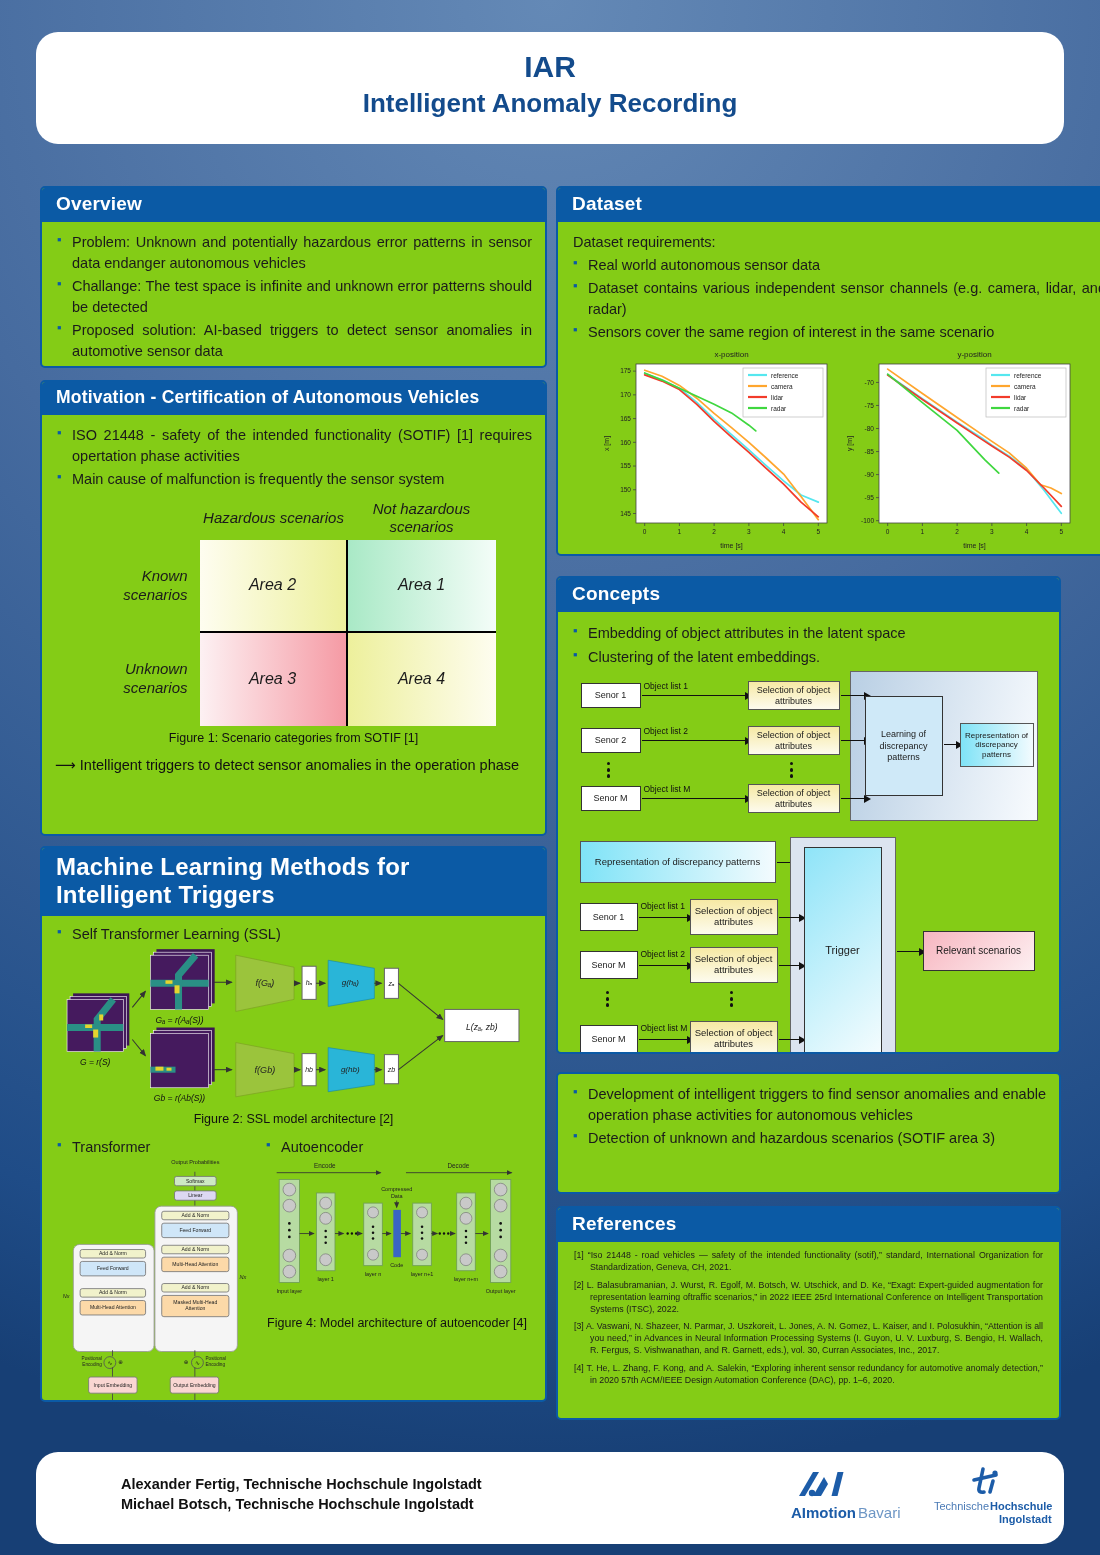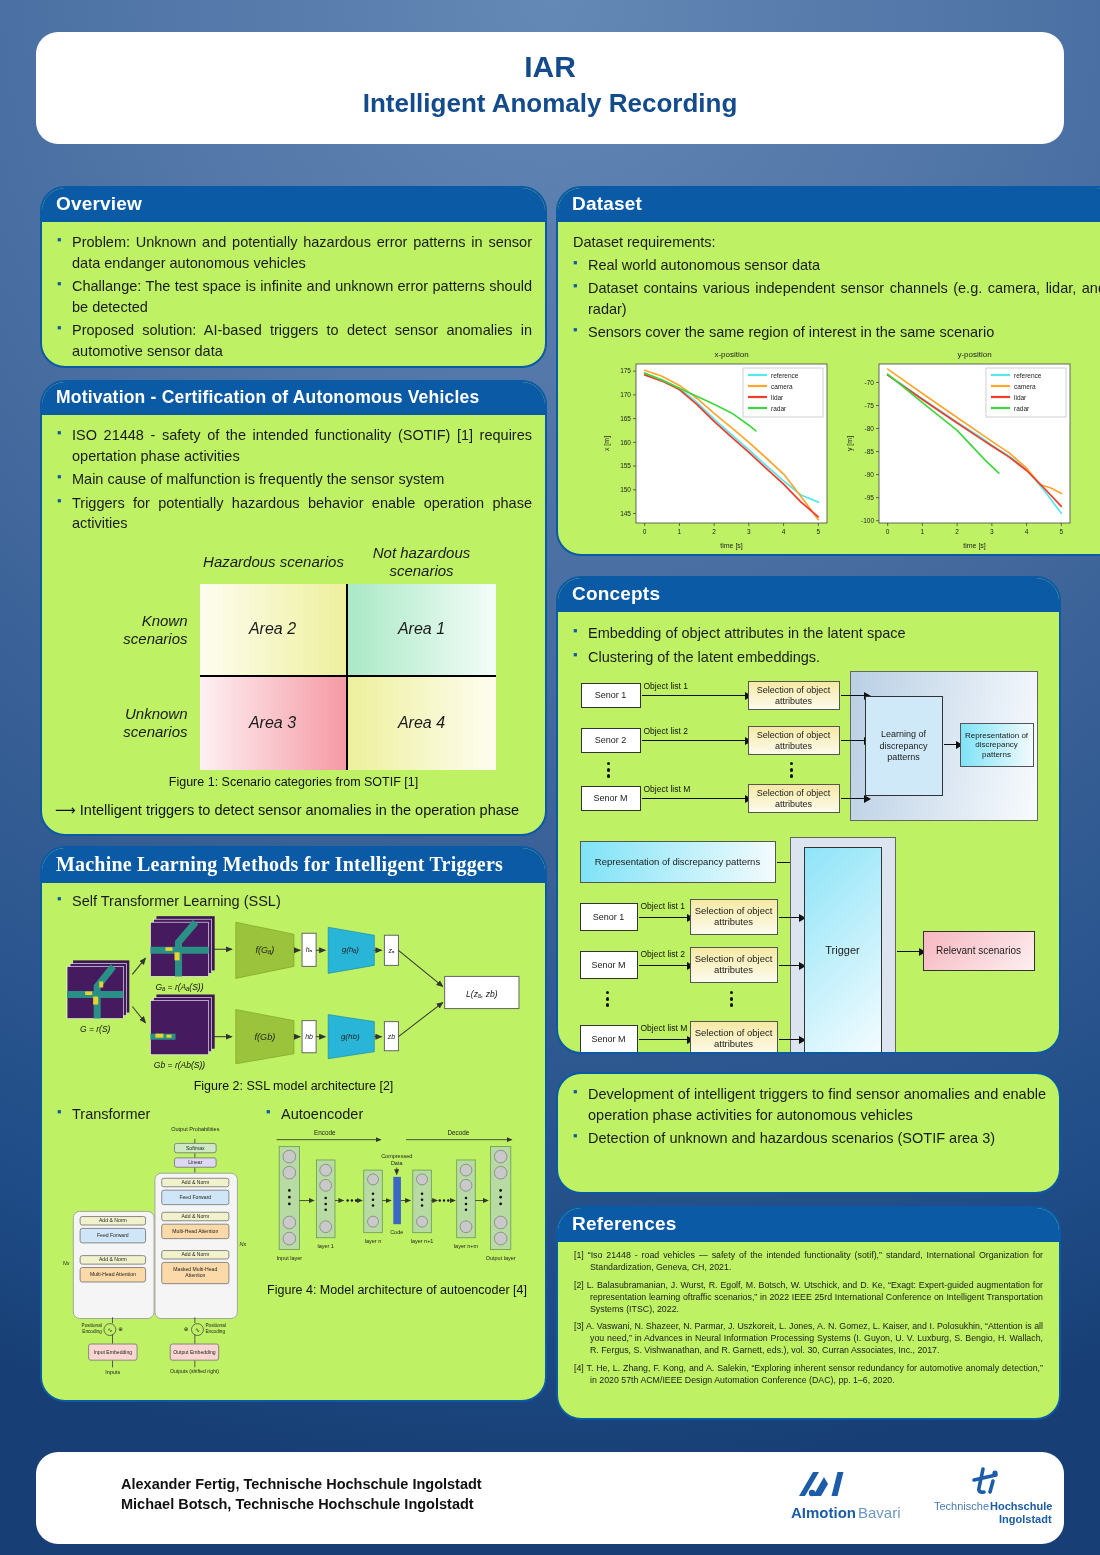--- a/index.html
+++ b/index.html
@@ -2,21 +2,21 @@
 <html><head>
 <meta charset="utf-8">
 <style>
   html,body{margin:0;padding:0;}
   body{
     width:1100px;height:1555px;position:relative;overflow:hidden;
     font-family:"Liberation Sans","DejaVu Sans",sans-serif;
     background:radial-gradient(130% 95% at 50% 0%, #6489b6 0%, #466b9f 45%, #1f4c87 88%, #173f75 100%);
   }
   .panel{position:absolute;background:#fff;border-radius:22px;}
-  .sec{position:absolute;background:#bef264;border:2.5px solid #0b5aa5;border-radius:25px;overflow:hidden;box-sizing:border-box;}
+  .sec{position:absolute;background:#84cc16;border:2.5px solid #0b5aa5;border-radius:5px;overflow:hidden;box-sizing:border-box;}
   .sec-h{background:#0b5aa5;color:#fff;font-weight:bold;font-size:19px;padding:5px 14px 7px 14px;letter-spacing:.2px;}
   .sec-b{padding:8px 13px 6px 13px;color:#1b1b1b;font-size:14.5px;line-height:1.42;}
   ul.blt{list-style:none;margin:2px 0 0 0;padding:0;}
   ul.blt li{position:relative;padding-left:17px;margin-bottom:3px;text-align:justify;}
   ul.blt li::before{content:"▪";color:#0b5aa5;position:absolute;left:2px;top:-1px;font-size:13px;}
   .intro{margin:2px 0 2px 2px;}
   .caption{font-size:12.5px;text-align:center;color:#111;margin-top:4px;}
   .concl{font-size:14.5px;margin-top:8px;color:#111;}
   
   .fig1{display:grid;grid-template-columns:108px 148px 148px;grid-template-rows:44px 93px 93px;margin:6px auto 0 auto;width:404px;font-style:italic;}
@@ -83,40 +83,39 @@
     </ul>
   </div>
 </div>
 
 <div class="sec" style="left:40px;top:380px;width:507px;height:456px;">
   <div class="sec-h" style="font-size:17.5px;">Motivation - Certification of Autonomous Vehicles</div>
   <div class="sec-b">
     <ul class="blt">
       <li>ISO 21448 - safety of the intended functionality (SOTIF) [1] requires opertation phase activities</li>
       <li>Main cause of malfunction is frequently the sensor system</li>
-      <li>Triggers for potentially hazardous behavior enable operation phase activities</li>
     </ul>
     <div class="fig1">
       <div></div>
       <div class="f1ch">Hazardous scenarios</div>
       <div class="f1ch">Not hazardous scenarios</div>
       <div class="f1rh">Known scenarios</div>
       <div class="f1c a2">Area 2</div>
       <div class="f1c a1">Area 1</div>
       <div class="f1rh">Unknown scenarios</div>
       <div class="f1c a3">Area 3</div>
       <div class="f1c a4">Area 4</div>
     </div>
     <div class="caption">Figure 1: Scenario categories from SOTIF [1]</div>
     <div class="concl">⟶ Intelligent triggers to detect sensor anomalies in the operation phase</div>
   </div>
 </div>
 
 <div class="sec" style="left:40px;top:846px;width:507px;height:556px;">
-  <div class="sec-h" style="font-size:20px;font-family:Liberation Serif, serif;">Machine Learning Methods for Intelligent Triggers</div>
+  <div class="sec-h" style="font-size:24px;">Machine Learning Methods for Intelligent Triggers</div>
   <div class="sec-b" style="padding-top:6px;">
     <div class="blt1">Self Transformer Learning (SSL)</div>
 
     
     <svg viewBox="0 0 470 158" width="472" height="159">
       <defs>
         <marker id="ah2" markerWidth="8" markerHeight="8" refX="6" refY="3" orient="auto">
             <path d="M0,0 L7,3 L0,6 Z" fill="#333"></path>
           </marker>
       </defs>

